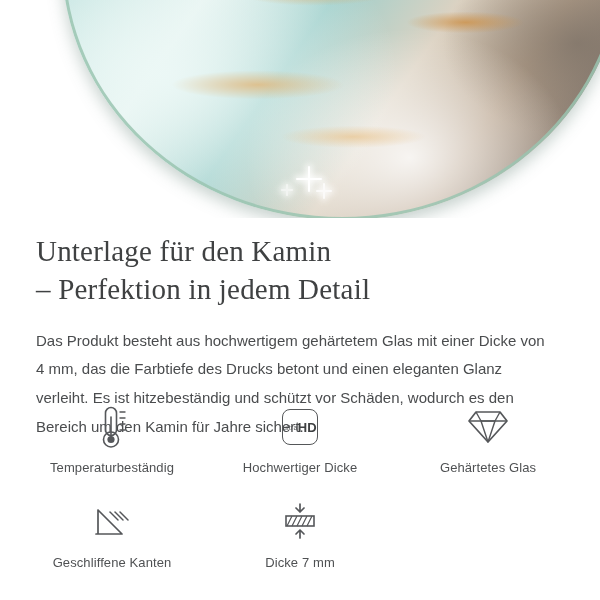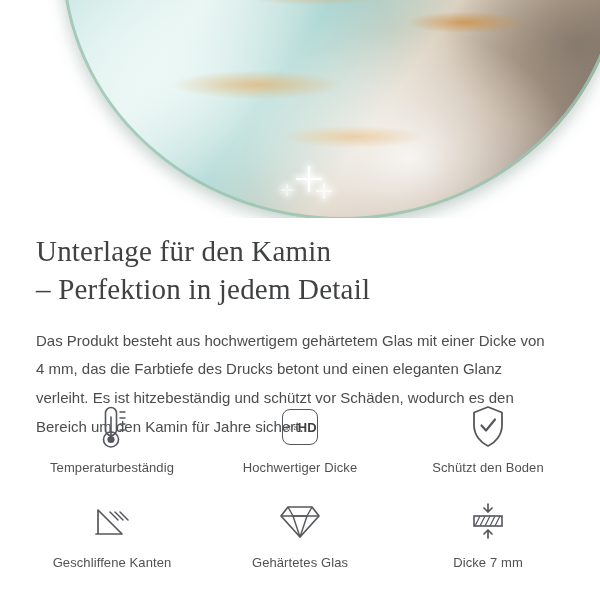--- a/index.html
+++ b/index.html
@@ -225,57 +225,48 @@
     <div class="feature">
       <div class="feature-icon">
         <div class="ultrahd">
           <span class="u1">ultra</span>
           <span class="u2">HD</span>
         </div>
       </div>
       <div class="feature-label">Hochwertiger Dicke</div>
     </div>
 
-    <div class="feature">
-      <div class="feature-icon">
-        <svg width="40" height="46" viewBox="0 0 40 46" fill="none" xmlns="http://www.w3.org/2000/svg">
-          <path d="M20 3L34 8.5V21C34 31 27.5 38.5 20 42C12.5 38.5 6 31 6 21V8.5L20 3Z" stroke="#55575a" stroke-width="1.8" stroke-linejoin="round"></path>
-          <path d="M13.5 21.5L18 26.5L27 15.5" stroke="#55575a" stroke-width="2.2" stroke-linecap="round" stroke-linejoin="round"></path>
-        </svg>
-      </div>
-      <div class="feature-label">Schützt den Boden</div>
-    </div>
-
-    <div class="feature">
-      <div class="feature-icon">
-        <svg width="44" height="40" viewBox="0 0 44 40" fill="none" xmlns="http://www.w3.org/2000/svg">
-          <path d="M6 32H32L8 8V32Z" stroke="#55575a" stroke-width="1.7" stroke-linejoin="round"></path>
-          <path d="M30 10L38 18" stroke="#55575a" stroke-width="1.5" stroke-linecap="round"></path>
-          <path d="M25 10L33 18" stroke="#55575a" stroke-width="1.5" stroke-linecap="round"></path>
-          <path d="M20 10L28 18" stroke="#55575a" stroke-width="1.5" stroke-linecap="round"></path>
-        </svg>
-      </div>
-      <div class="feature-label">Geschliffene Kanten</div>
-    </div>
 
     <div class="feature">
       <div class="feature-icon">
         <svg width="44" height="40" viewBox="0 0 44 40" fill="none" xmlns="http://www.w3.org/2000/svg">
           <path d="M10 5H34L41 14L22 35L3 14L10 5Z" stroke="#55575a" stroke-width="1.7" stroke-linejoin="round"></path>
           <path d="M3 14H41" stroke="#55575a" stroke-width="1.4"></path>
           <path d="M10 5L15 14L22 35" stroke="#55575a" stroke-width="1.4" stroke-linejoin="round"></path>
           <path d="M34 5L29 14L22 35" stroke="#55575a" stroke-width="1.4" stroke-linejoin="round"></path>
           <path d="M15 14H29" stroke="#55575a" stroke-width="1.4"></path>
         </svg>
       </div>
       <div class="feature-label">Gehärtetes Glas</div>
     </div>
 
     <div class="feature">
       <div class="feature-icon">
+        <svg width="44" height="40" viewBox="0 0 44 40" fill="none" xmlns="http://www.w3.org/2000/svg">
+          <path d="M6 32H32L8 8V32Z" stroke="#55575a" stroke-width="1.7" stroke-linejoin="round"></path>
+          <path d="M30 10L38 18" stroke="#55575a" stroke-width="1.5" stroke-linecap="round"></path>
+          <path d="M25 10L33 18" stroke="#55575a" stroke-width="1.5" stroke-linecap="round"></path>
+          <path d="M20 10L28 18" stroke="#55575a" stroke-width="1.5" stroke-linecap="round"></path>
+        </svg>
+      </div>
+      <div class="feature-label">Geschliffene Kanten</div>
+    </div>
+
+    <div class="feature">
+      <div class="feature-icon">
         <svg width="44" height="42" viewBox="0 0 44 42" fill="none" xmlns="http://www.w3.org/2000/svg">
           <path d="M22 3V11M22 11L18 7M22 11L26 7" stroke="#55575a" stroke-width="1.7" stroke-linecap="round" stroke-linejoin="round"></path>
           <rect x="8" y="15" width="28" height="10" stroke="#55575a" stroke-width="1.6"></rect>
           <path d="M9 25L14 15M14 25L19 15M19 25L24 15M24 25L29 15M29 25L34 15" stroke="#55575a" stroke-width="1.2"></path>
           <path d="M22 37V29M22 29L18 33M22 29L26 33" stroke="#55575a" stroke-width="1.7" stroke-linecap="round" stroke-linejoin="round"></path>
         </svg>
       </div>
       <div class="feature-label">Dicke 7 mm</div>
     </div>
 

